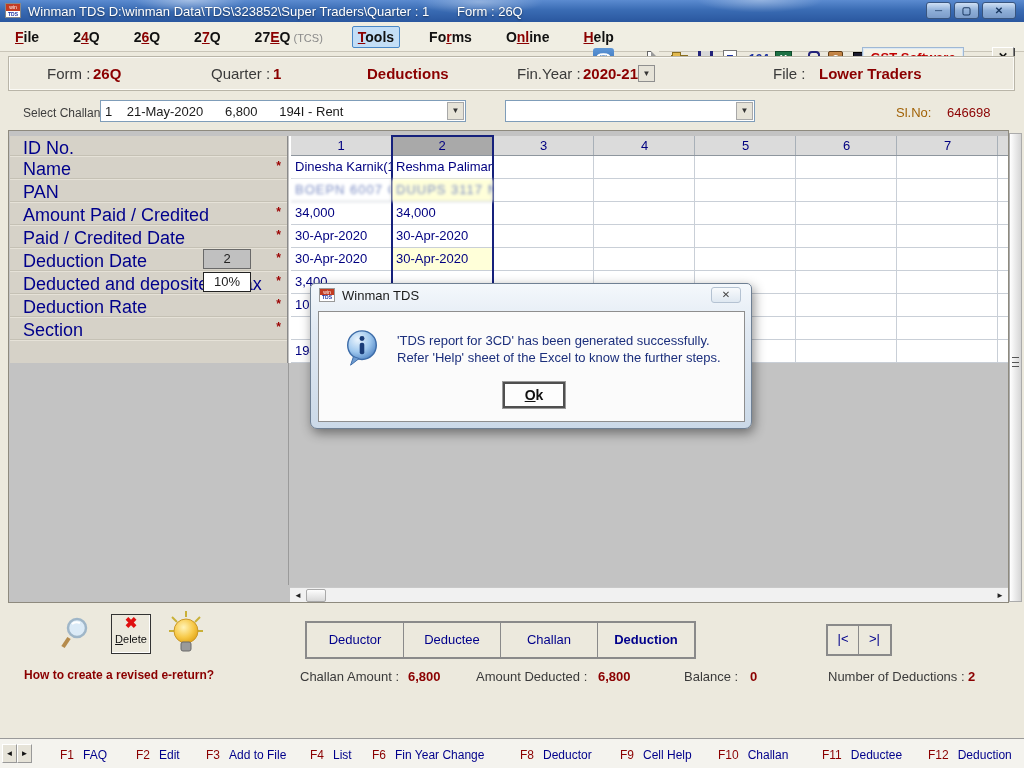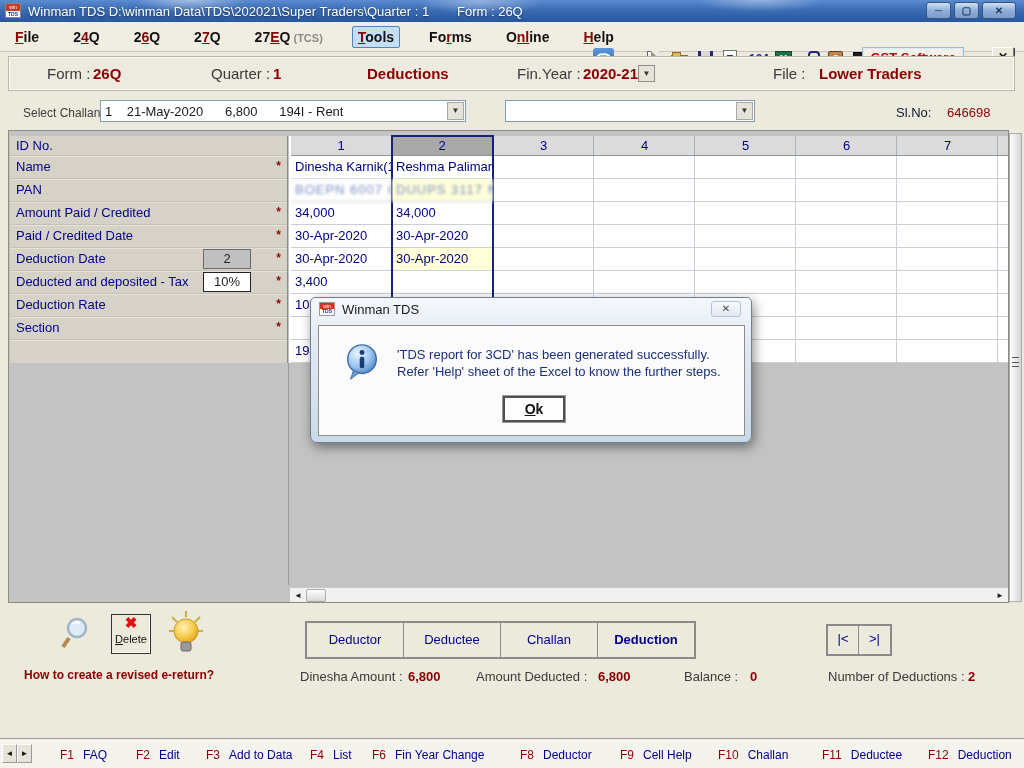--- a/index.html
+++ b/index.html
@@ -24,21 +24,21 @@
   .winbtn { width:25px; height:17px; border:1px solid #39557E; border-radius:3px;
     background:linear-gradient(180deg,#CFE0F5,#8FAFD8 50%,#7B9CC9); color:#17355E;
     font-size:10px; line-height:15px; text-align:center; font-weight:bold; }
   .winbtn.close { width:34px; }
 
   
   .menubar { position:absolute; left:0; top:22px; width:1024px; height:30px; background:#F0EEE3; border-bottom:1px solid #C9C5B8; }
   .menu-items { position:absolute; left:10px; top:0; height:30px; display:flex; align-items:center; gap:24px; }
   .menu-item { font-size:14px; font-weight:bold; color:#111; padding:2px 5px; white-space:pre; }
   .menu-item .hot { color:#8B0000; text-decoration:underline; }
-  .menu-item .sfx { color:#8a8a8a; font-size:11px; font-weight:bold; }
+  .menu-item .sfx { color:#8a8a8a; font-size:11px; font-weight:normal; }
   .menu-item.active { background:#C3DEF6; border:1px solid #4887C6; border-radius:2px; }
   .tb-icons { position:absolute; top:25px; height:24px; display:flex; align-items:center; }
   .phone-btn { position:absolute; left:593px; top:26px; width:21px; height:20px; border-radius:3px;
     background:linear-gradient(180deg,#5E97D8,#2E66AC); color:#fff; font-size:12px; text-align:center; line-height:20px; }
   .ico { width:20px; height:20px; margin-right:6px; position:relative; display:inline-block; }
   .doc-shape { position:absolute; left:3px; top:2px; width:12px; height:15px; background:#fff; border:1px solid #666; }
   .doc-shape:before { content:""; position:absolute; right:-1px; top:-1px; border:4px solid #ECE9DD; border-left-color:#999; border-bottom-color:#999; }
   .folder-shape { position:absolute; left:1px; top:6px; width:17px; height:10px; background:linear-gradient(180deg,#F7E08A,#E2B94E); border:1px solid #8A6D1D; }
   .folder-shape:before { content:""; position:absolute; left:0px; top:-4px; width:7px; height:3px; background:#E2B94E; border:1px solid #8A6D1D; }
   .floppy-shape { position:absolute; left:2px; top:2px; width:15px; height:15px; background:#23237A; }
@@ -66,28 +66,28 @@
   .fh.big { font-size:15px; font-weight:bold; color:#8B0000; }
   .dd-btn { position:absolute; width:17px; height:17px; background:#E6E3D8; border:1px solid #8F8F8F;
     font-size:8px; color:#333; text-align:center; line-height:15px; }
 
   
   .ch-label { position:absolute; left:23px; top:106px; font-size:12px; color:#3d3d3d; }
   .combo { position:absolute; background:#fff; border:1px solid #7F9DB9; height:22px; }
   .combo .cv { position:absolute; left:4px; top:3px; font-size:13px; color:#1a1a1a; white-space:pre; }
   .combo .cb { position:absolute; right:1px; top:1px; width:17px; height:18px; background:#E6E3D8; border:1px solid #A8A8A8;
     font-size:8px; color:#333; text-align:center; line-height:16px; }
-  .slno-l { position:absolute; left:896px; top:105px; color:#0f172a; font-size:13px; }
+  .slno-l { position:absolute; left:896px; top:105px; color:#a16207; font-size:13px; }
   .slno-v { position:absolute; left:947px; top:105px; color:#8B0000; font-size:13px; }
 
   
   .table-wrap { position:absolute; left:8px; top:130px; width:1001px; height:473px; border:1px solid #8E8A7E; background:#C3C3C3; }
   .left-panel { position:absolute; left:1px; top:5px; width:278px; height:227px; background:#D6D2C8; border-right:1px solid #8a8a8a; }
   .lp-row { position:relative; border-bottom:1px solid #C5C1B5; box-shadow:0 1px 0 #E6E2D8; }
-  .lp-row .lbl { position:absolute; left:6px; top:3px; color:#00008B; font-size:13px; white-space:nowrap; }
+  .lp-row .lbl { position:absolute; left:13px; top:3px; color:#00008B; font-size:18px; white-space:nowrap; }
   .lp-row .star { position:absolute; right:6px; top:3px; color:#9B0000; font-size:12px; font-weight:bold; }
   .lp-box { position:absolute; right:36px; top:1px; width:48px; height:20px; text-align:center; line-height:18px; font-size:13px; color:#222; }
   .lp-box.gray { background:#C0C0C0; border:1px solid #6a6a6a; }
   .lp-box.white { background:#fff; border:1px solid #222; }
   .grid { position:absolute; left:280px; top:5px; width:719px; height:227px; background:#fff; }
   .gcol { position:absolute; top:0; width:101px; }
   .gh { height:20px; background:#DBDBDB; border-right:1px solid #A8B0B8; border-bottom:1px solid #8E969E;
        text-align:center; line-height:19px; color:#000080; font-size:13px; }
   .gc { height:23px; border-right:1px solid #C9CFD7; border-bottom:1px solid #C9CFD7; color:#000080; font-size:13px;
        line-height:22px; padding-left:4px; white-space:nowrap; overflow:hidden; background:#fff; }
@@ -108,21 +108,21 @@
   .hs-arrow { position:absolute; top:1px; width:14px; height:13px; font-size:8px; color:#222; text-align:center; line-height:13px; }
   .hs-thumb { position:absolute; left:16px; top:1px; width:20px; height:13px; background:linear-gradient(180deg,#FDFDFD,#D8D8D8); border:1px solid #A9A9A9; border-radius:2px; }
   .vsplit { position:absolute; left:1000px; top:2px; width:13px; height:469px; background:linear-gradient(90deg,#FFFFFF,#D5D5D5); border:1px solid #ABABAB; }
   .vsplit .grip { position:absolute; left:2px; top:223px; width:7px; height:10px;
      border-top:1px solid #555; border-bottom:1px solid #555; }
   .vsplit .grip:before { content:""; position:absolute; left:0; top:4px; width:7px; height:1px; background:#555; }
 
   
   .dialog { position:absolute; left:310px; top:283px; width:442px; height:146px; z-index:50;
     background:linear-gradient(180deg,#F4F8FC 0%,#E2EAF3 30%,#CBD9E8 100%);
-    border:1px solid #6F8094; border-radius:5px 5px 7px 7px; box-shadow:2px 4px 12px rgba(0,0,0,.45);margin-top:14px; }
+    border:1px solid #6F8094; border-radius:5px 5px 7px 7px; box-shadow:2px 4px 12px rgba(0,0,0,.45); }
   .dlg-title { position:absolute; left:0; top:0; width:100%; height:22px; }
   .dlg-icon { position:absolute; left:8px; top:4px; width:16px; height:14px; background:#fff; border:1px solid #999;
     font-size:5px; line-height:3px; overflow:hidden; text-align:center;}
   .dlg-icon .r { background:#C23B22; color:#fff; display:block; height:6px; line-height:6px; }
   .dlg-icon .b { color:#1A2FA0; display:block; height:6px; line-height:5px; font-weight:bold; }
   .dlg-title .t { position:absolute; left:31px; top:4px; font-size:13px; color:#1a1a1a; }
   .dlg-close { position:absolute; right:10px; top:3px; width:30px; height:16px; border:1px solid #B4C2D2; border-radius:3px;
     text-align:center; line-height:14px; font-size:10px; color:#444; background:linear-gradient(180deg,#F8FAFC,#DFE8F1); }
   .dlg-body { position:absolute; left:7px; top:27px; width:427px; height:111px; background:#FBFBFB; border:1px solid #8E8E8E; }
   .dlg-msg { position:absolute; left:78px; top:20px; color:#1C2F7C; font-size:13px; line-height:17px; }
@@ -165,21 +165,21 @@
 </head>
 <body>
 
 <div id="app">
 
   <div class="titlebar">
     <div class="app-icon">
       <span class="r">win</span>
       <span class="b">TDS</span>
     </div>
-    <span class="txt" style="left:28px">Winman TDS D:\winman Data\TDS\202021\Super Traders\</span>
+    <span class="txt" style="left:28px">Winman TDS D:\winman Data\TDS\323852\Super Traders\</span>
     <span class="txt" style="left:367px">Quarter : 1</span>
     <span class="txt" style="left:457px">Form : 26Q</span>
     <div class="winbtns">
       <div class="winbtn">─</div>
       <div class="winbtn">▢</div>
       <div class="winbtn close">✕</div>
     </div>
   </div>
 
   <div class="menubar">
@@ -376,38 +376,38 @@
       <span class="nb">Deductee</span>
       <span class="nb">Challan</span>
       <span class="nb active">Deduction</span>
     </div>
 
     <div class="pager">
       <span class="pb">|&lt;</span>
       <span class="pb">&gt;|</span>
     </div>
 
-    <span class="sum-l" style="left:300px">Dinesha Amount :</span>
+    <span class="sum-l" style="left:300px">Challan Amount :</span>
     <span class="sum-v" style="left:408px">6,800</span>
     <span class="sum-l" style="left:476px">Amount Deducted :</span>
     <span class="sum-v" style="left:598px">6,800</span>
     <span class="sum-l" style="left:684px">Balance :</span>
     <span class="sum-v" style="left:750px">0</span>
     <span class="sum-l" style="left:828px">Number of Deductions :</span>
     <span class="sum-v" style="left:968px">2</span>
   </div>
 
   <div class="statusbar">
     <div class="sb-arrows">
       <span class="sb-ar">◄</span>
       <span class="sb-ar">►</span>
     </div>
     <span class="sb-item" style="left:60px"><span class="k">F1</span><span class="l">FAQ</span></span>
     <span class="sb-item" style="left:136px"><span class="k">F2</span><span class="l">Edit</span></span>
-    <span class="sb-item" style="left:206px"><span class="k">F3</span><span class="l">Add to Data</span></span>
+    <span class="sb-item" style="left:206px"><span class="k">F3</span><span class="l">Add to File</span></span>
     <span class="sb-item" style="left:310px"><span class="k">F4</span><span class="l">List</span></span>
     <span class="sb-item" style="left:372px"><span class="k">F6</span><span class="l">Fin Year Change</span></span>
     <span class="sb-item" style="left:520px"><span class="k">F8</span><span class="l">Deductor</span></span>
     <span class="sb-item" style="left:620px"><span class="k">F9</span><span class="l">Cell Help</span></span>
     <span class="sb-item" style="left:718px"><span class="k">F10</span><span class="l">Challan</span></span>
     <span class="sb-item" style="left:822px"><span class="k">F11</span><span class="l">Deductee</span></span>
     <span class="sb-item" style="left:928px"><span class="k">F12</span><span class="l">Deduction</span></span>
   </div>
 
   <div class="dialog">

